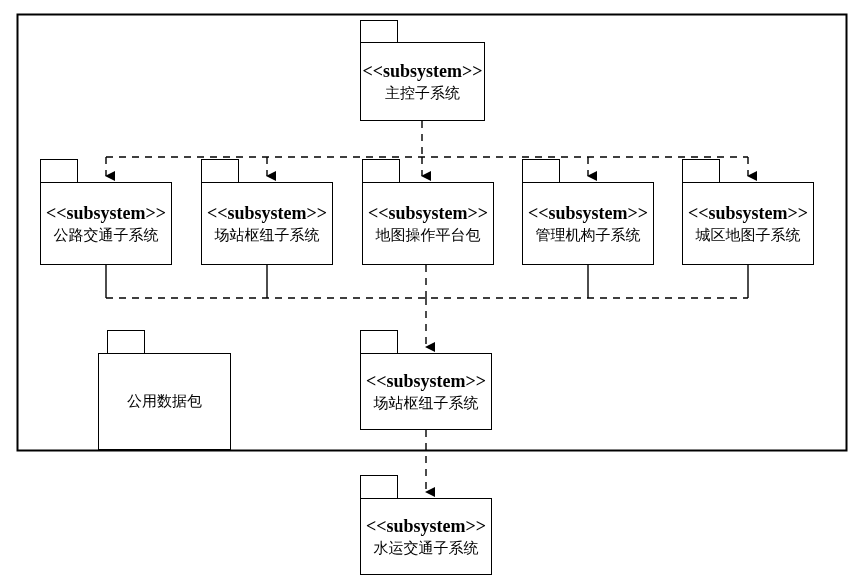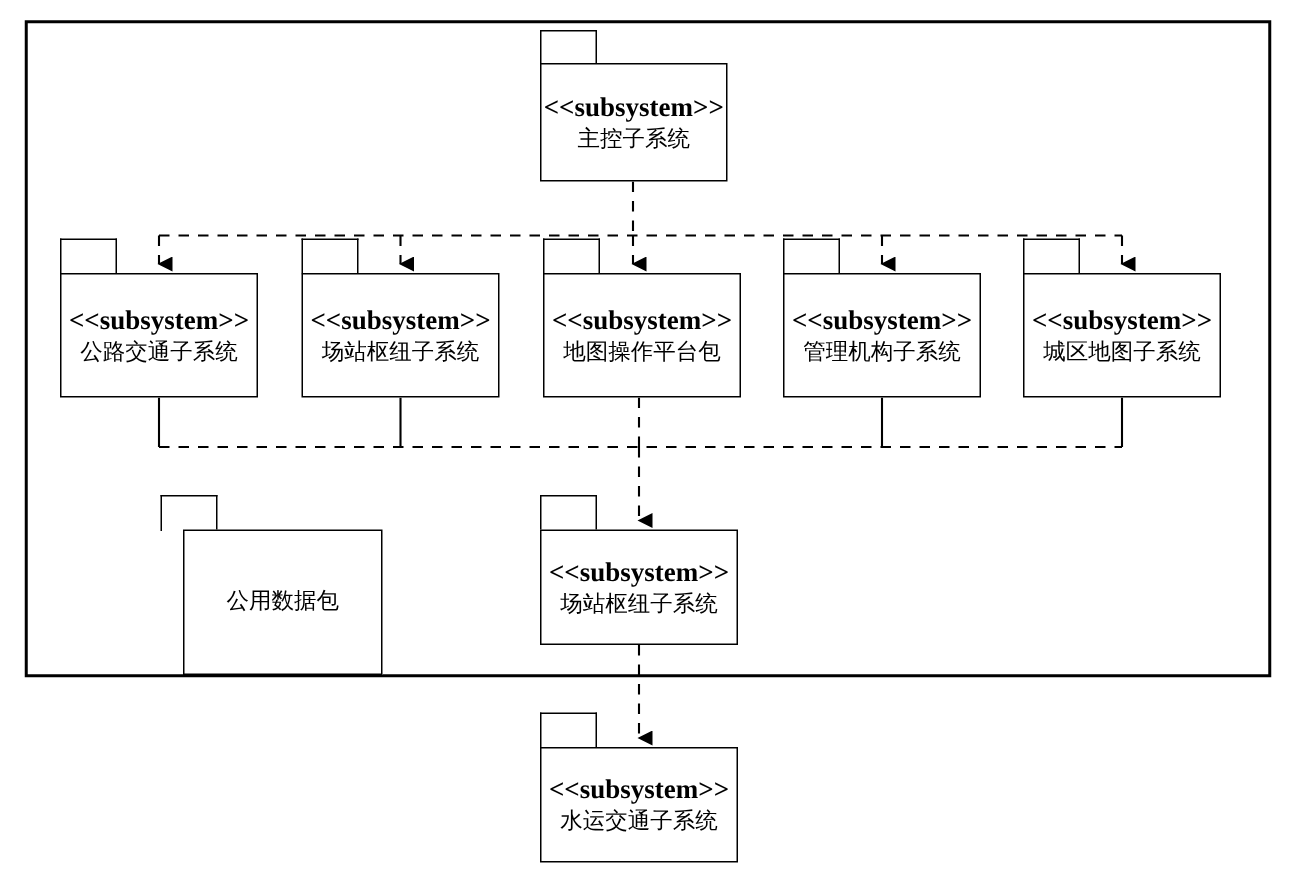--- a/index.html
+++ b/index.html
@@ -156,21 +156,21 @@
   <div class="pkg">
     <div class="pkg-tab" style="left:682px; top:159px; width:38px; height:24px;"></div>
     <div class="pkg-body" style="left:682px; top:182px; width:132px; height:83px;">
       <div class="stereotype">&lt;&lt;subsystem&gt;&gt;</div>
       <div class="pkg-name">城区地图子系统</div>
     </div>
   </div>
 
   <div class="pkg">
     <div class="pkg-tab" style="left:107px; top:330px; width:38px; height:24px;"></div>
-    <div class="pkg-body" style="left:122px; top:353px; width:133px; height:97px;">
+    <div class="pkg-body" style="left:98px; top:353px; width:133px; height:97px;">
       <div class="pkg-name-only">公用数据包</div>
     </div>
   </div>
 
   <div class="pkg">
     <div class="pkg-tab" style="left:360px; top:330px; width:38px; height:24px;"></div>
     <div class="pkg-body" style="left:360px; top:353px; width:132px; height:77px;">
       <div class="stereotype">&lt;&lt;subsystem&gt;&gt;</div>
       <div class="pkg-name">场站枢纽子系统</div>
     </div>

